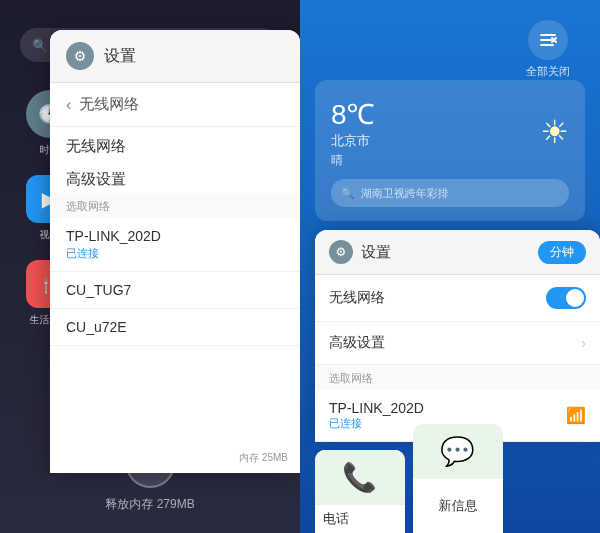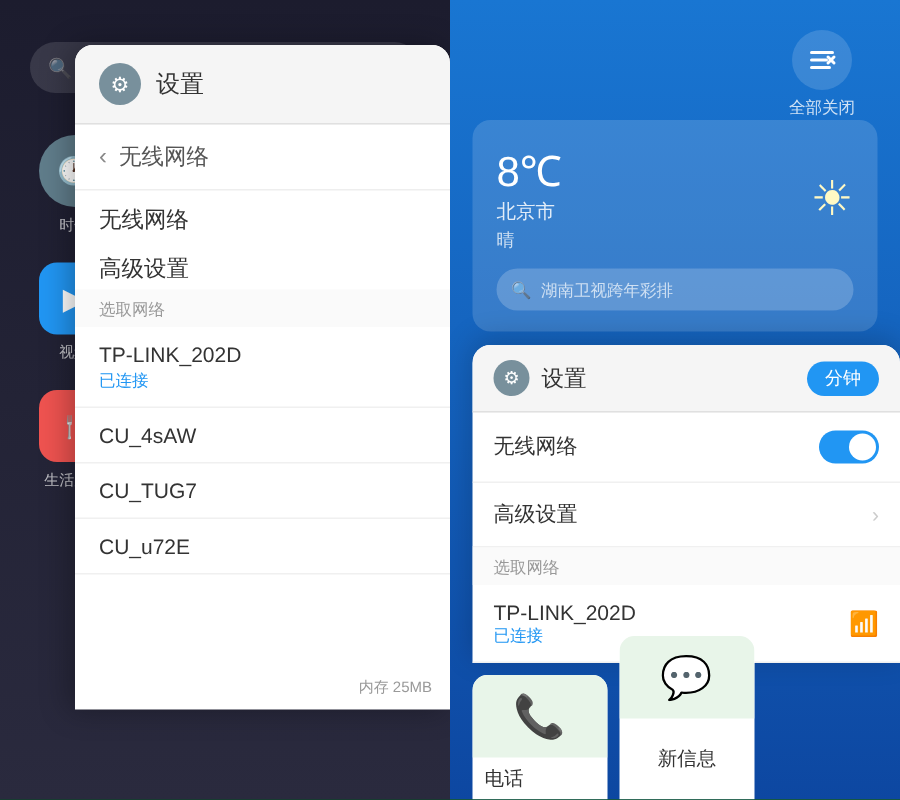--- a/index.html
+++ b/index.html
@@ -527,40 +527,43 @@
     <div class="small-icon phone-small">📞</div>
     <div style="width:40px; height:40px; background:rgba(255,255,255,0.15); border-radius:50%; display:flex; align-items:center; justify-content:center; font-size:16px; color:white;">☰</div>
   </div>
 
   <div class="dot-indicator">
     <div class="dot active"></div>
     <div class="dot"></div>
     <div class="dot"></div>
   </div>
 
+  <div class="free-memory">
+    <div class="close-btn">
+      <span>✕</span>
+    </div>
+    <span class="free-memory-text">释放内存 279MB</span>
+  </div>
 
   <div class="settings-overlay">
     <div class="settings-header">
       <div class="settings-icon-circle">⚙</div>
       <span class="settings-title">设置</span>
     </div>
     <div class="settings-back">
       <span class="back-arrow">‹</span>
       <span>无线网络</span>
     </div>
     <div class="settings-section-title">无线网络</div>
     <div class="settings-section-title">高级设置</div>
     <div class="section-label">选取网络</div>
 
     <div class="network-item">
       <div class="network-item-name">TP-LINK_202D</div>
       <div class="network-item-connected">已连接</div>
-    </div>
-    <div class="network-item">
-      <div class="network-item-name">CU_4sAW</div>
     </div>
     <div class="network-item">
       <div class="network-item-name">CU_TUG7</div>
     </div>
     <div class="network-item">
       <div class="network-item-name">CU_u72E</div>
     </div>
 
     <div class="bottom-info">内存 25MB</div>
   </div>

